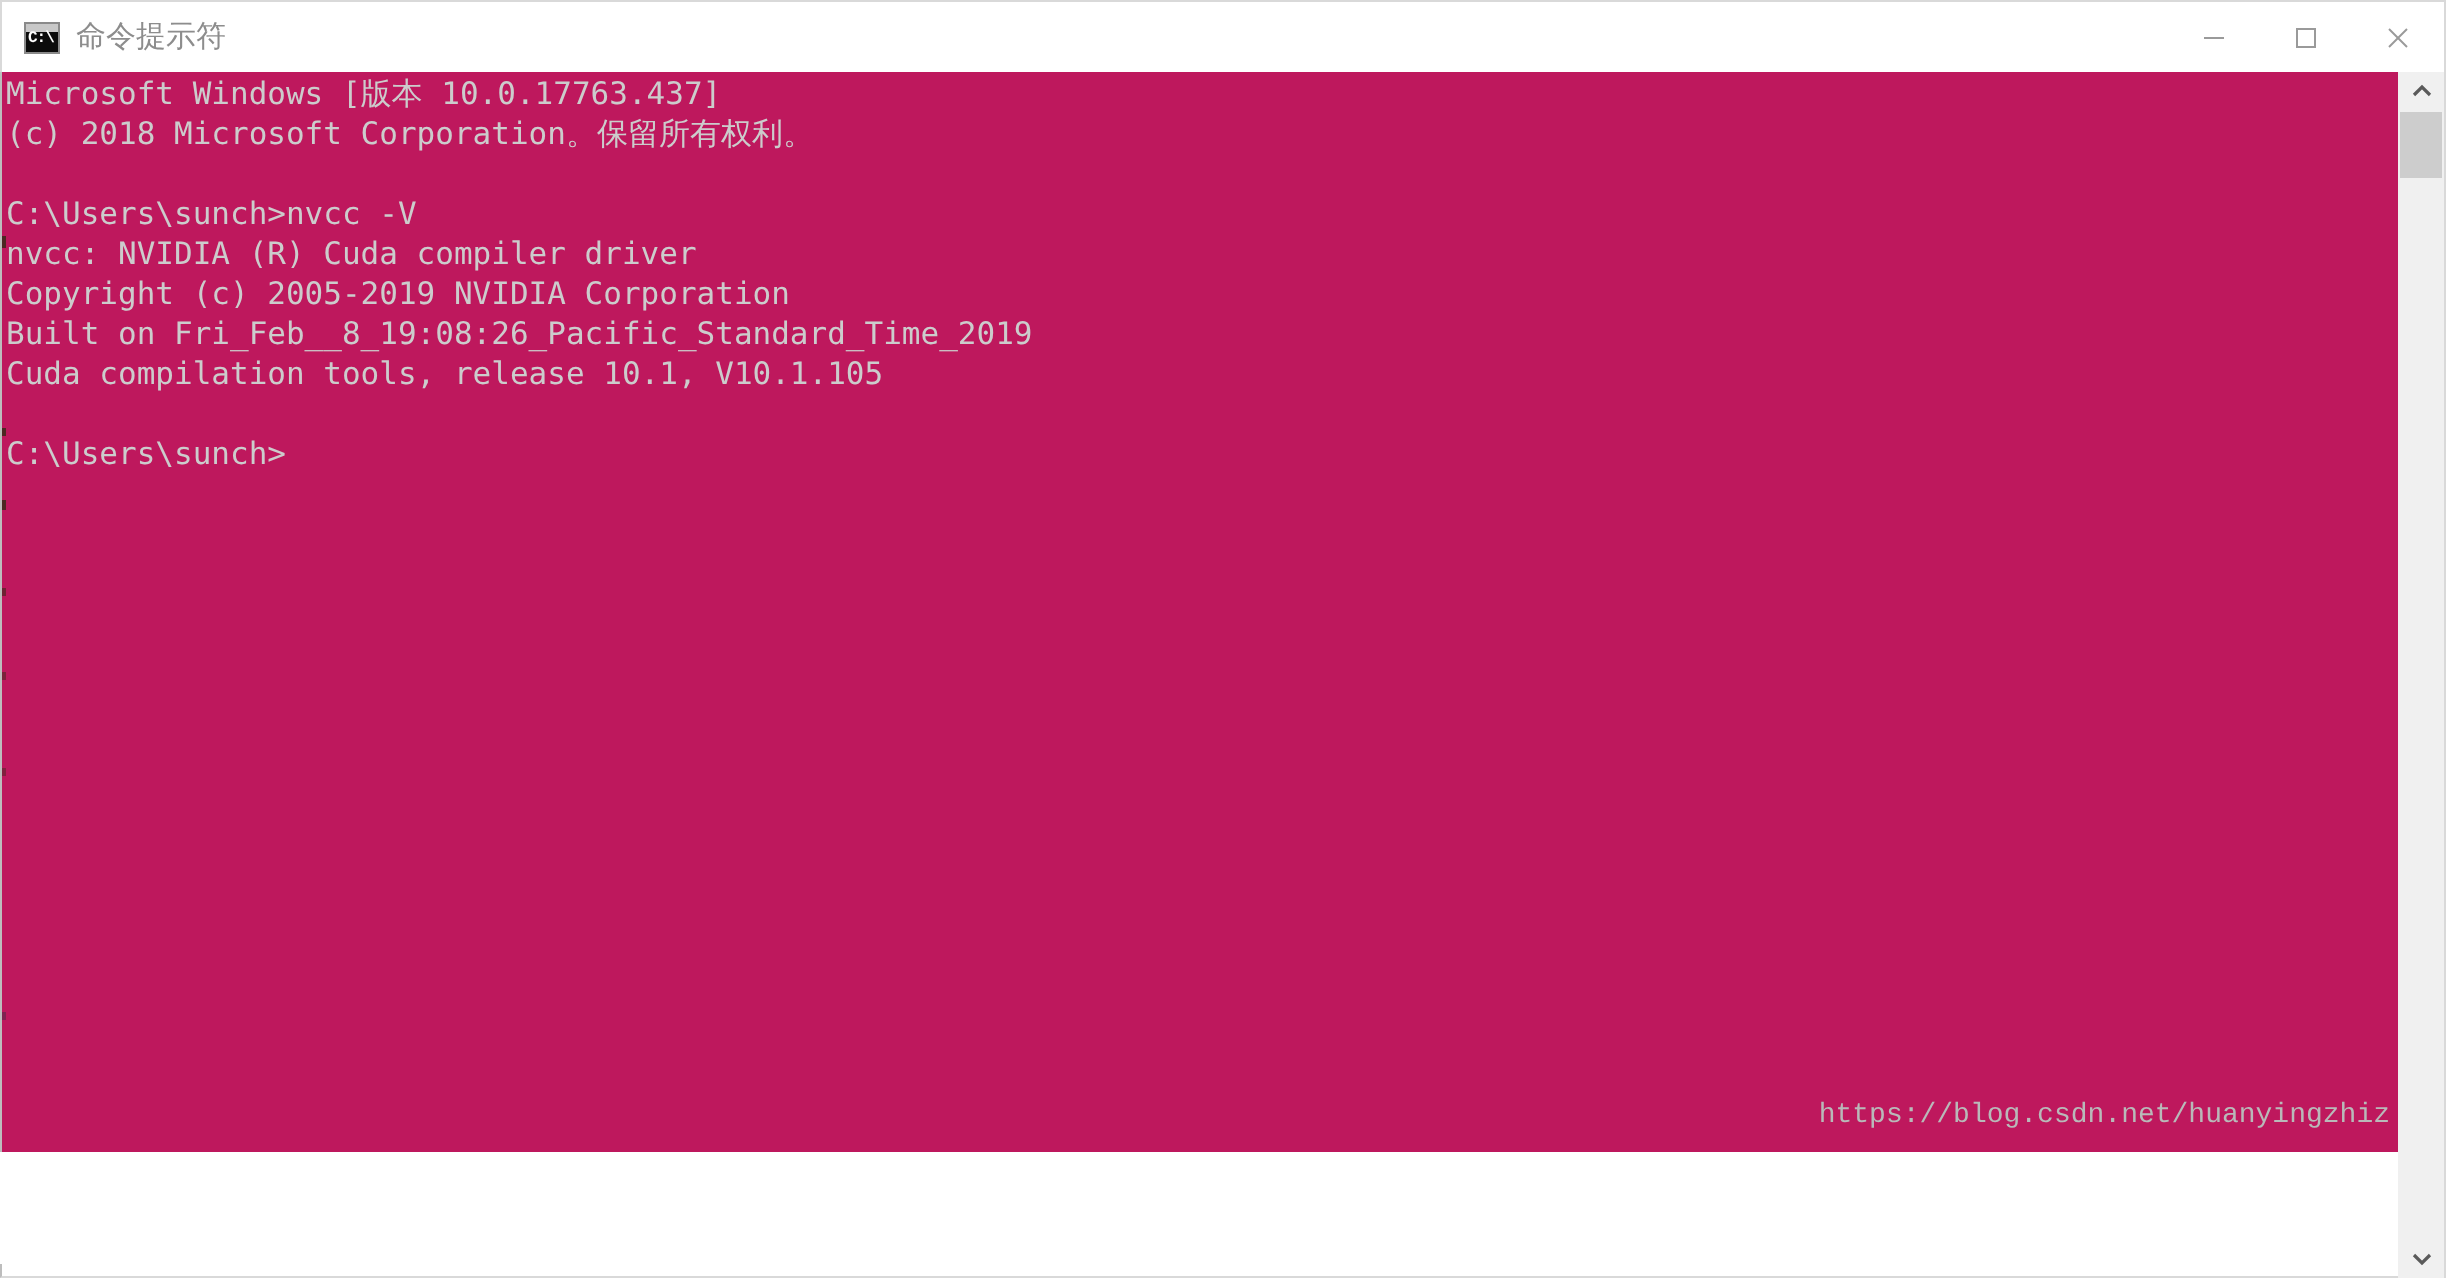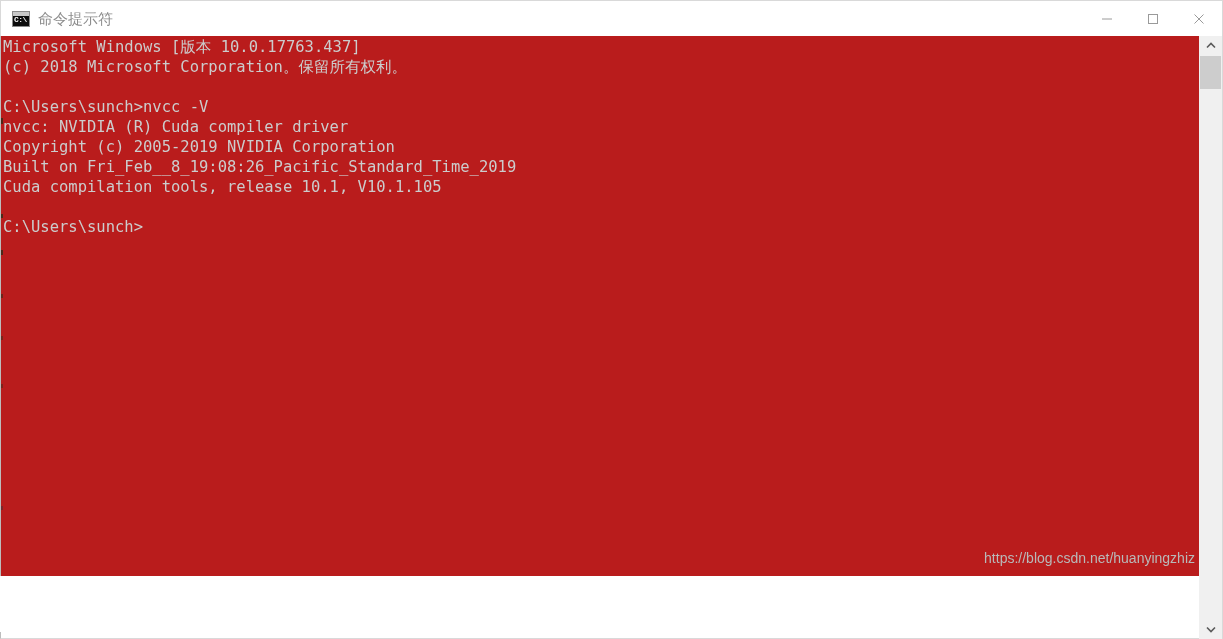--- a/index.html
+++ b/index.html
@@ -93,21 +93,21 @@
   }
   .win-btn svg { display: block; }
 
   
   #console {
     position: absolute;
     left: 0;
     top: 36px;
     width: 1199px;
     height: 540px;
-    background: #b91c1c;
+    background: #be185d;
     border-left: 1px solid #bdbdbd;
     box-sizing: border-box;
     overflow: hidden;
   }
 
   #console-text {
     position: absolute;
     left: 2px;
     top: 1px;
     margin: 0;
@@ -126,21 +126,21 @@
     left: 0;
     width: 2px;
     background: #3a2a18;
     opacity: 0.85;
   }
 
   #watermark {
     position: absolute;
     right: 4px;
     bottom: 10px;
-    font-family: Liberation Sans, sans-serif;
+    font-family: Liberation Mono, monospace;
     font-size: 14px;
     color: #b9b9b9;
     white-space: nowrap;
   }
 
   
   #scrollbar {
     position: absolute;
     left: 1199px;
     top: 36px;

